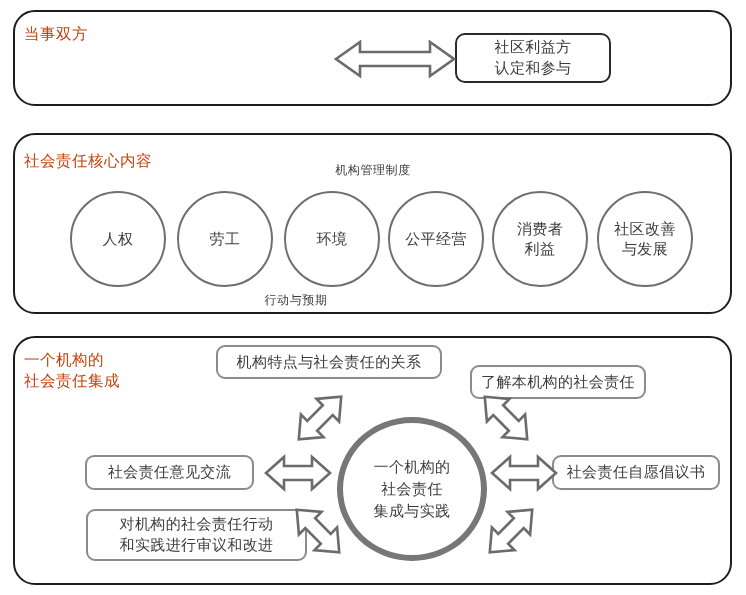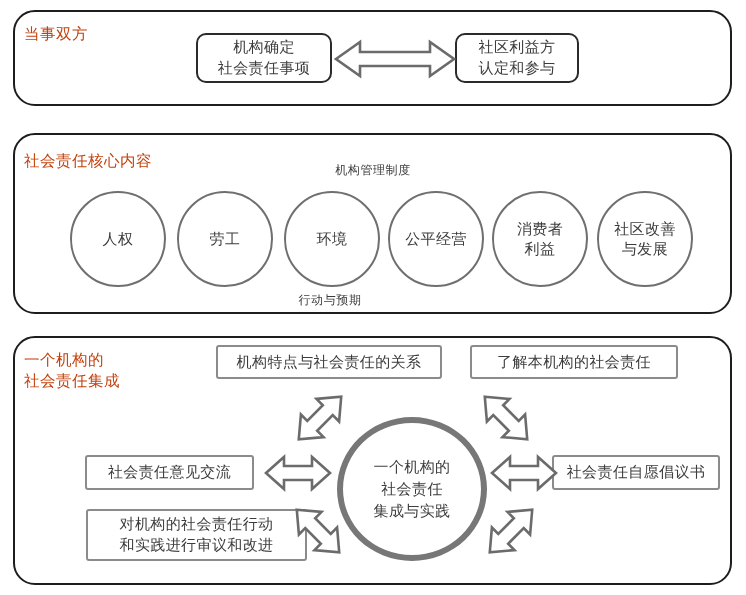--- a/index.html
+++ b/index.html
@@ -56,26 +56,26 @@
     justify-content: center;
     text-align: center;
     font-size: 15px;
     line-height: 21px;
     color: #3c3c3c;
     white-space: pre-line;
     letter-spacing: .4px;
   }
   .node.gray {
     border: 2.3px solid #8b8b8b;
-    border-radius: 3px;
+    border-radius: 9px;
   }
 
   
   #p1-box-a { left: 196px; top: 33px;  width: 136px; height: 50px; }
-  #p1-box-b { left: 455px; top: 33px;  width: 124px; height: 50px; }
+  #p1-box-b { left: 455px; top: 33px;  width: 156px; height: 50px; }
 
   
   .circle {
     position: absolute;
     box-sizing: border-box;
     border: 2.2px solid #6f6f6f;
     border-radius: 50%;
     background: #ffffff;
     display: flex;
     align-items: center;
@@ -89,21 +89,21 @@
   }
   .band-label {
     position: absolute;
     font-size: 12px;
     line-height: 20px;
     color: #3c3c3c;
     text-align: center;
     letter-spacing: .6px;
   }
   #p2-top-label    { left: 0;   top: 160px; width: 746px; }
-  #p2-bottom-label { left: 0;   top: 290px; width: 592px; margin-left: 34px; }
+  #p2-bottom-label { left: 0;   top: 290px; width: 592px; }
 
   
   #p3-core {
     position: absolute;
     left: 337px; top: 417px;
     width: 150px; height: 144px;
     box-sizing: border-box;
     border: 6.5px solid #777777;
     border-radius: 50%;
     background: #ffffff;
@@ -111,39 +111,37 @@
     align-items: center;
     justify-content: center;
     text-align: center;
     font-size: 15px;
     line-height: 22px;
     color: #3c3c3c;
     white-space: pre-line;
     letter-spacing: .4px;
   }
   #p3-top-left   { left: 216px; top: 345px; width: 226px; height: 34px; }
-  #p3-top-right  { left: 470px; top: 345px; width: 208px; height: 34px; }
+  #p3-top-right  { left: 470px; top: 365px; width: 176px; height: 34px; }
   #p3-left-mid   { left: 85px;  top: 455px; width: 169px; height: 35px; }
   #p3-left-low   { left: 86px;  top: 509px; width: 221px; height: 52px; }
   #p3-right-mid  { left: 552px; top: 455px; width: 168px; height: 35px; }
   #p3-right-low  { left: 555px; top: 508px; width: 142px; height: 52px; }
 
   
   .arrow { position: absolute; }
 </style>
 </head>
 <body>
 
 <div id="canvas">
 
   <div class="panel" id="panel-1"></div>
   <div class="panel-caption" id="caption-1">当事双方</div>
 
-  <div class="node" id="p1-box-a">机构确定
-社会责任事项</div>
 
   <div class="node" id="p1-box-b">社区利益方
 认定和参与</div>
 
   <svg class="arrow" style="left:334px; top:38px;" width="122" height="42" viewBox="0 0 122 42">
     <path d="M2 21 L26 4 L26 14 L96 14 L96 4 L120 21 L96 38 L96 28 L26 28 L26 38 Z" fill="#ffffff" stroke="#6b6b6b" stroke-width="2.6" stroke-linejoin="miter"></path>
   </svg>
 
   <div class="panel" id="panel-2"></div>
   <div class="panel-caption" id="caption-2">社会责任核心内容</div>

